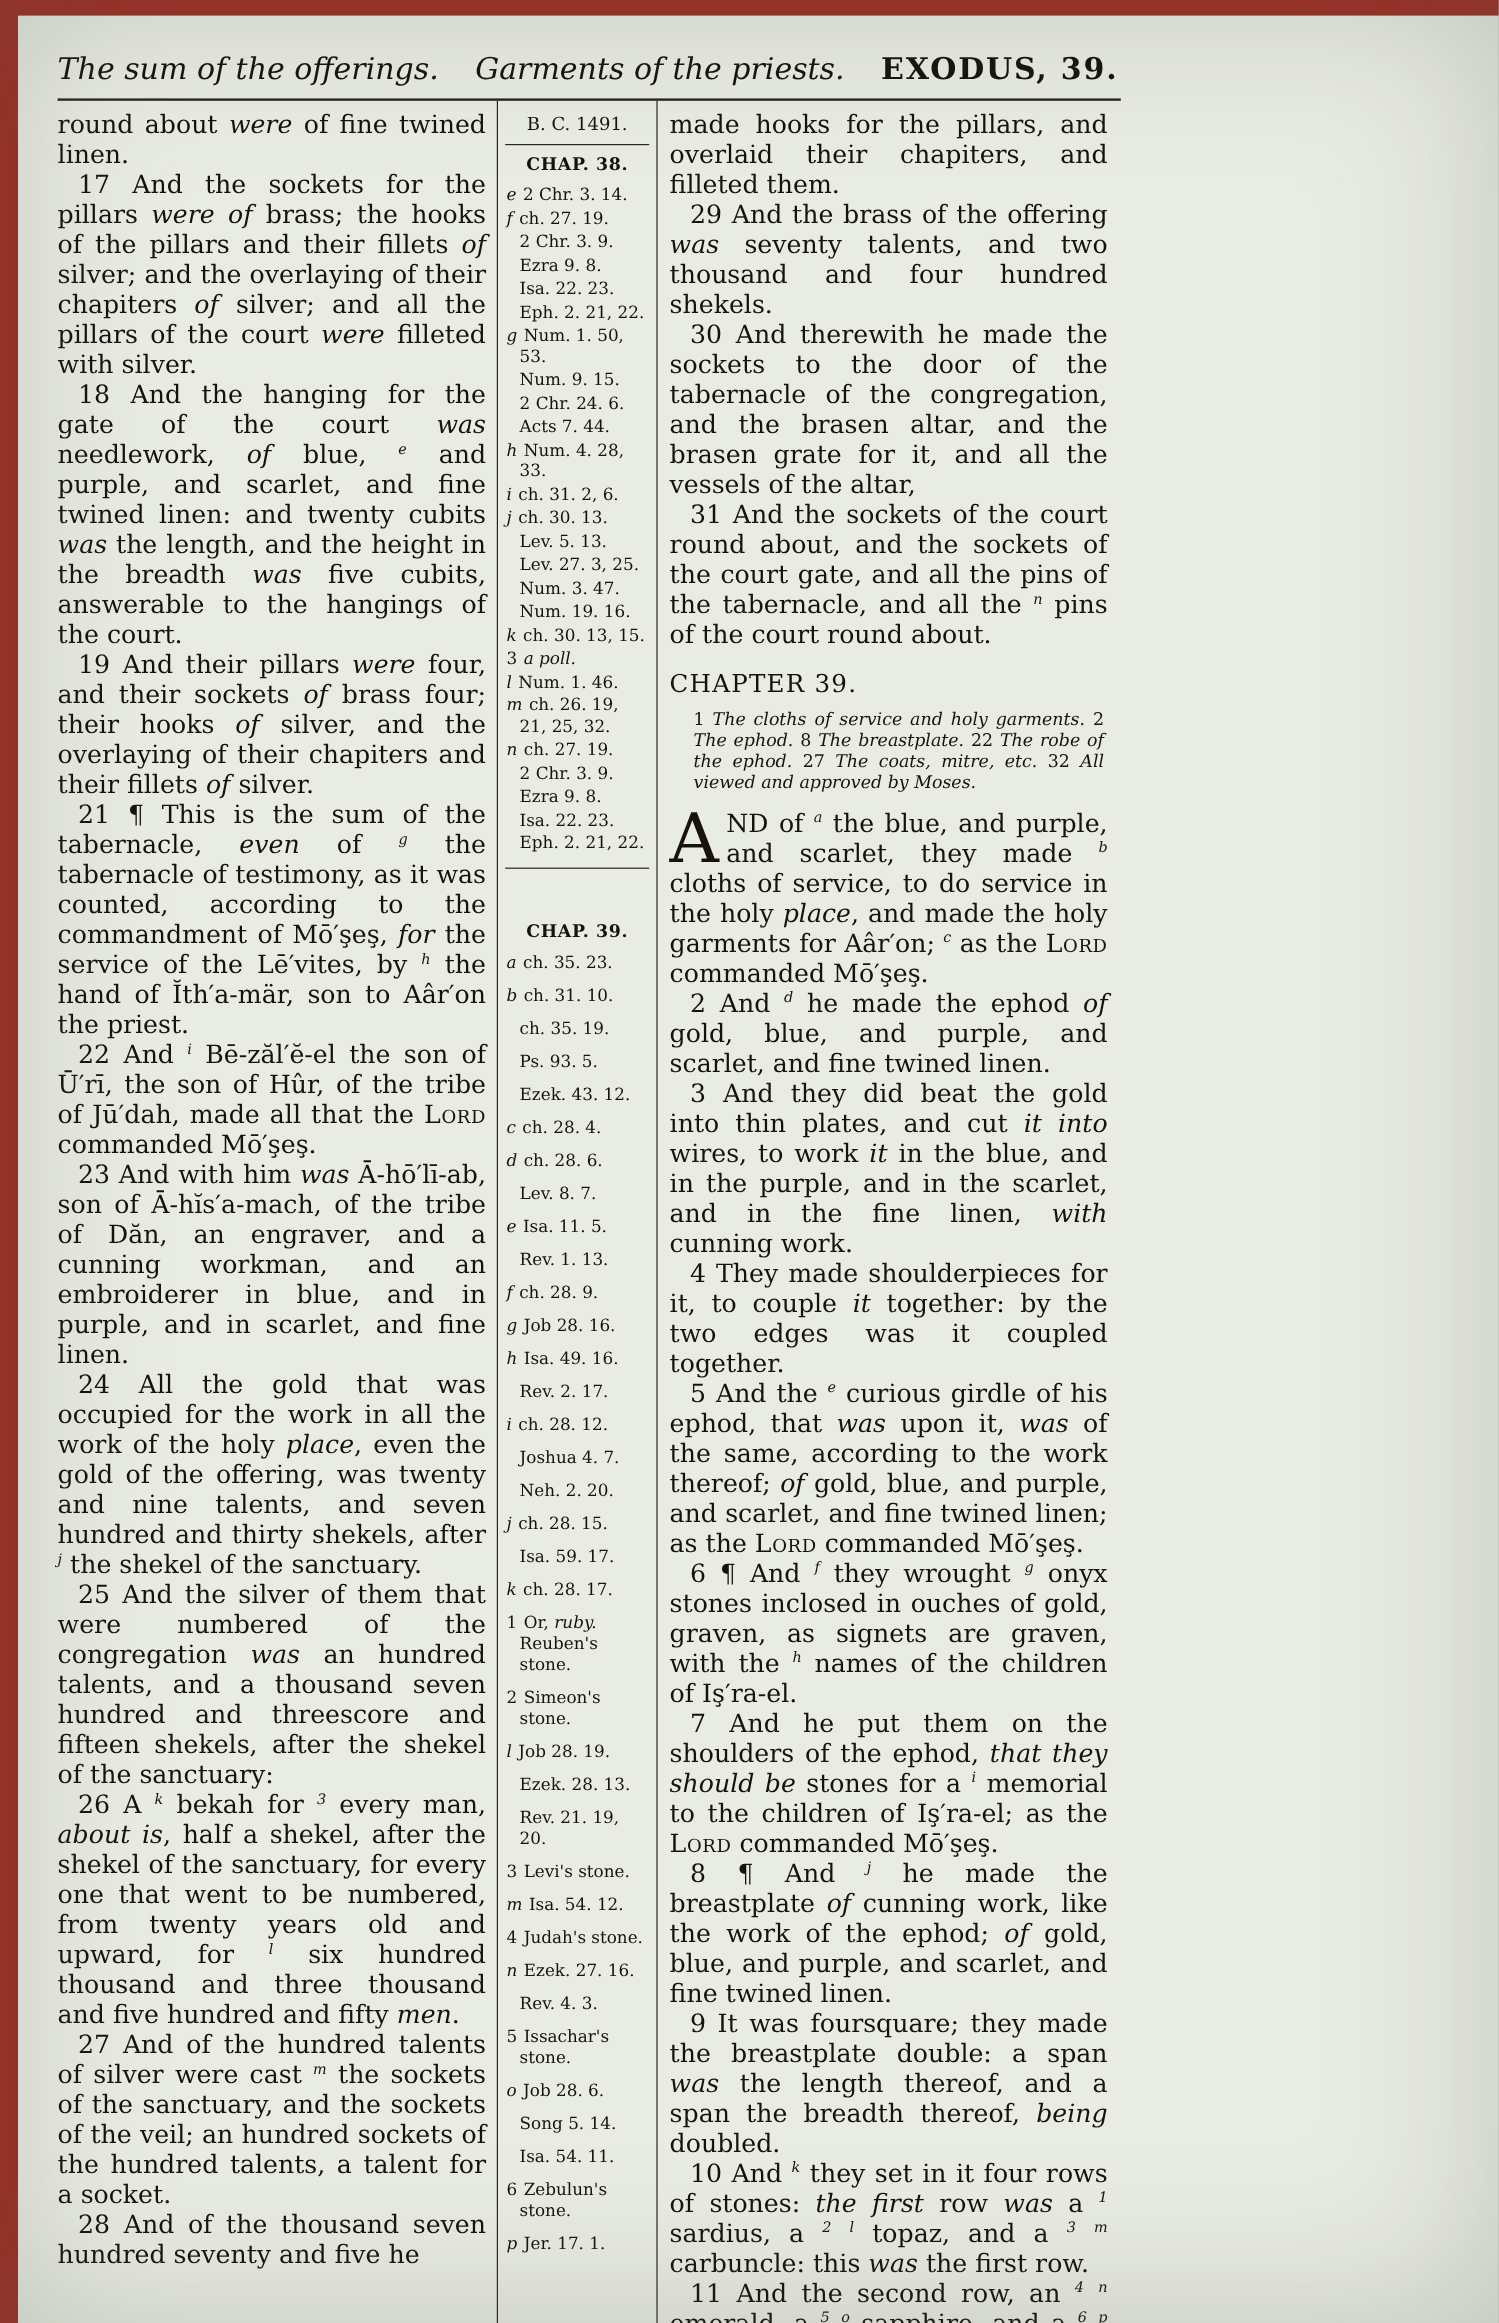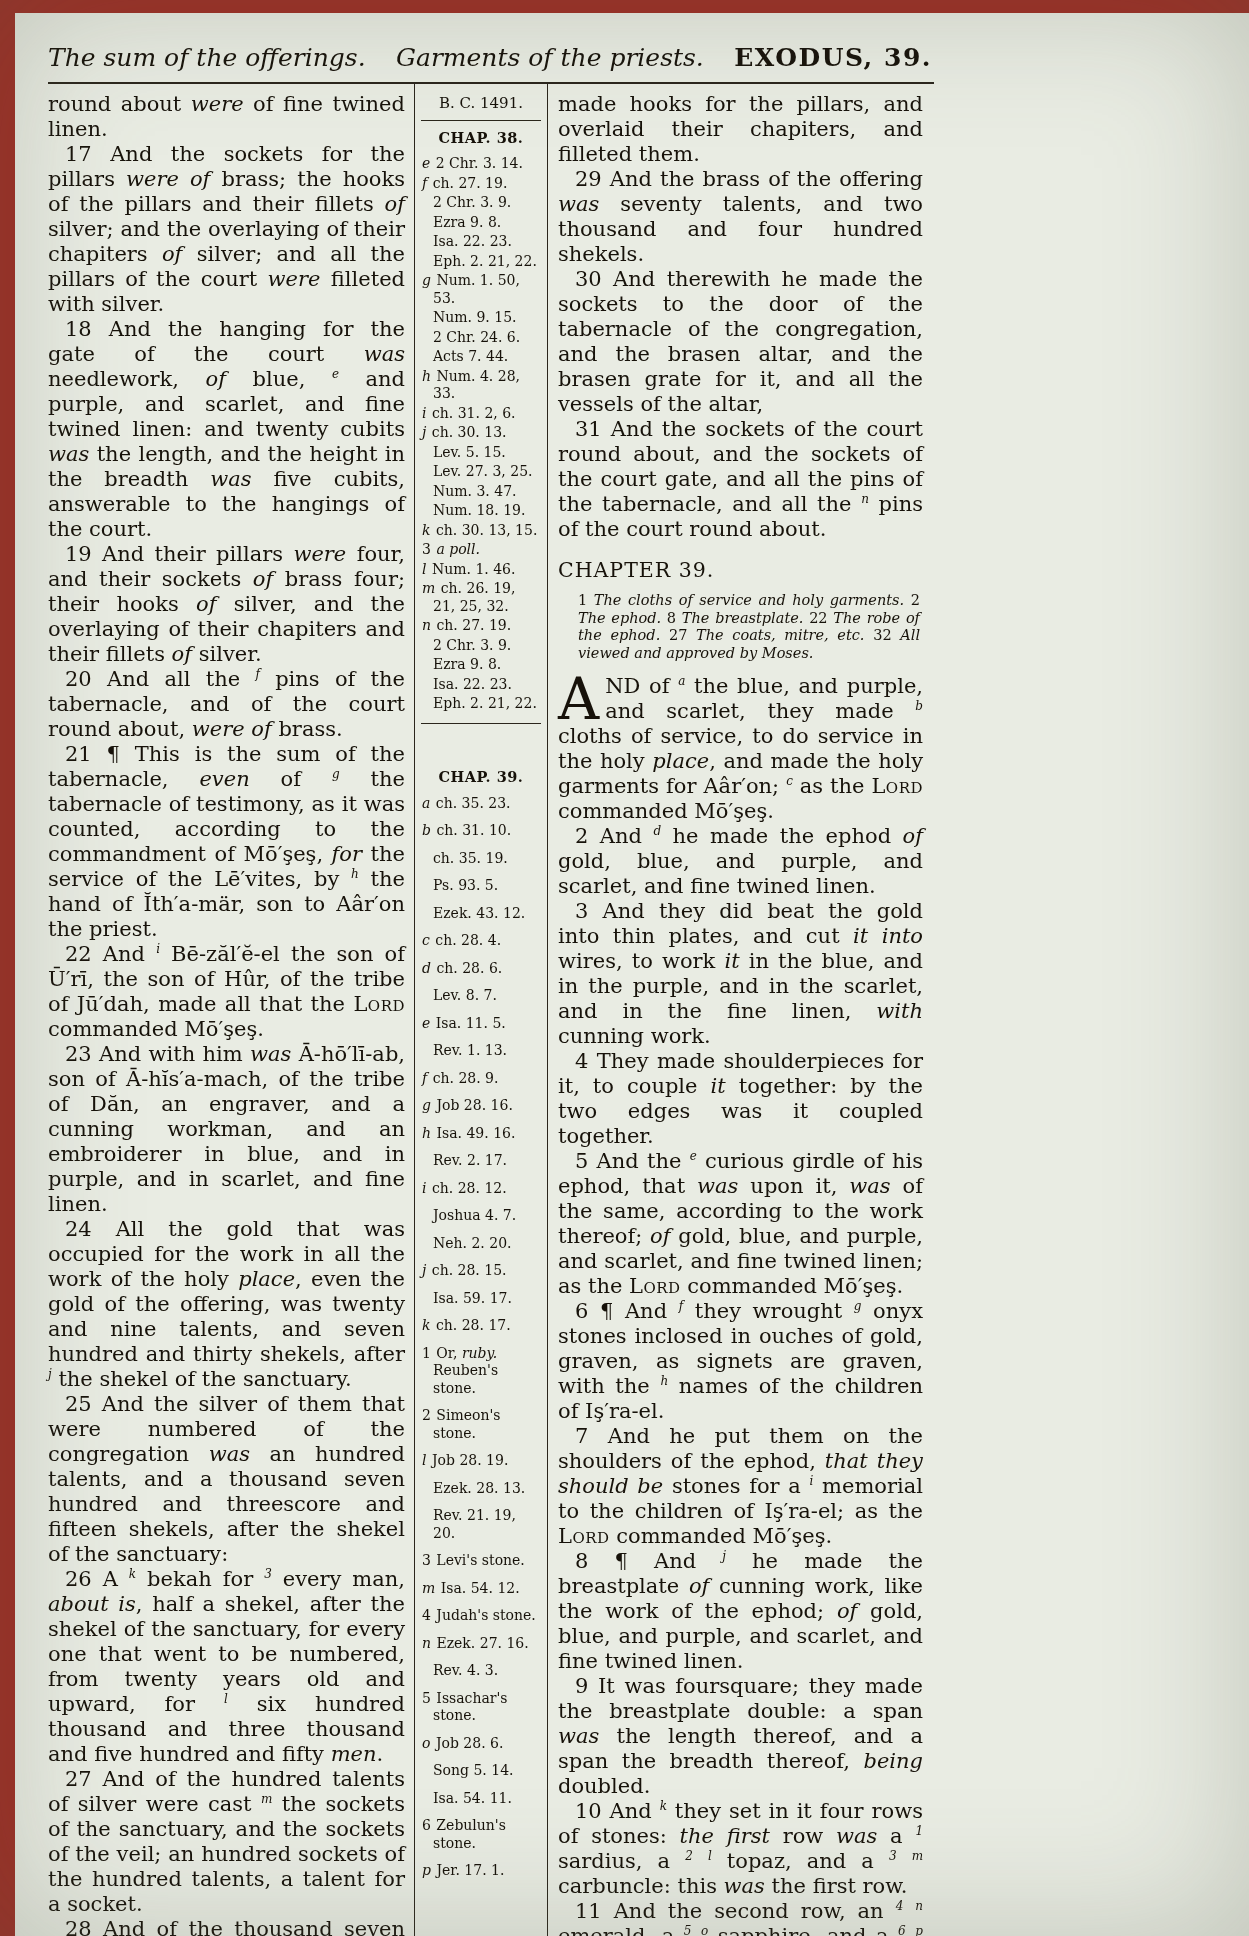--- a/index.html
+++ b/index.html
@@ -63,21 +63,20 @@
     <div class="head-rule"></div>
 
     <div class="columns">
 
       <div class="col col-left">
         <div id="leftParas">
             <p class="verse">round about <i>were</i> of fine twined linen.</p>
             <p class="verse">17 And the sockets for the pillars <i>were of</i> brass; the hooks of the pillars and their fillets <i>of</i> silver; and the overlaying of their chapiters <i>of</i> silver; and all the pillars of the court <i>were</i> filleted with silver.</p>
             <p class="verse">18 And the hanging for the gate of the court <i>was</i> needlework, <i>of</i> blue, <sup class="rf">e</sup> and purple, and scarlet, and fine twined linen: and twenty cubits <i>was</i> the length, and the height in the breadth <i>was</i> five cubits, answerable to the hangings of the court.</p>
             <p class="verse">19 And their pillars <i>were</i> four, and their sockets <i>of</i> brass four; their hooks <i>of</i> silver, and the overlaying of their chapiters and their fillets <i>of</i> silver.</p>
-            <p class="verse">20 And all the <sup class="rf">f</sup> pins of the tabernacle, and of the court round about, <i>were of</i> brass.</p>
             <p class="verse">21 ¶ This is the sum of the tabernacle, <i>even</i> of <sup class="rf">g</sup> the tabernacle of testimony, as it was counted, according to the commandment of Mō′şeş, <i>for</i> the service of the Lē′vites, by <sup class="rf">h</sup> the hand of Ĭth′a-mär, son to Aâr′on the priest.</p>
             <p class="verse">22 And <sup class="rf">i</sup> Bē-zăl′ĕ-el the son of Ū′rī, the son of Hûr, of the tribe of Jū′dah, made all that the <span class="sc">Lord</span> commanded Mō′şeş.</p>
             <p class="verse">23 And with him <i>was</i> Ā-hō′lī-ab, son of Ā-hĭs′a-mach, of the tribe of Dăn, an engraver, and a cunning workman, and an embroiderer in blue, and in purple, and in scarlet, and fine linen.</p>
             <p class="verse">24 All the gold that was occupied for the work in all the work of the holy <i>place</i>, even the gold of the offering, was twenty and nine talents, and seven hundred and thirty shekels, after <sup class="rf">j</sup> the shekel of the sanctuary.</p>
             <p class="verse">25 And the silver of them that were numbered of the congregation <i>was</i> an hundred talents, and a thousand seven hundred and threescore and fifteen shekels, after the shekel of the sanctuary:</p>
             <p class="verse">26 A <sup class="rf">k</sup> bekah for <sup class="rf">3</sup> every man, <i>about is</i>, half a shekel, after the shekel of the sanctuary, for every one that went to be numbered, from twenty years old and upward, for <sup class="rf">l</sup> six hundred thousand and three thousand and five hundred and fifty <i>men</i>.</p>
             <p class="verse">27 And of the hundred talents of silver were cast <sup class="rf">m</sup> the sockets of the sanctuary, and the sockets of the veil; an hundred sockets of the hundred talents, a talent for a socket.</p>
             <p class="verse">28 And of the thousand seven hundred seventy and five  he</p>
           </div>
       </div>
@@ -93,24 +92,24 @@
             <div class="ref-line cont">Ezra 9. 8.</div>
             <div class="ref-line cont">Isa. 22. 23.</div>
             <div class="ref-line cont">Eph. 2. 21, 22.</div>
             <div class="ref-line"><i class="mk">g</i> Num. 1. 50, 53.</div>
             <div class="ref-line cont">Num. 9. 15.</div>
             <div class="ref-line cont">2 Chr. 24. 6.</div>
             <div class="ref-line cont">Acts 7. 44.</div>
             <div class="ref-line"><i class="mk">h</i> Num. 4. 28, 33.</div>
             <div class="ref-line"><i class="mk">i</i> ch. 31. 2, 6.</div>
             <div class="ref-line"><i class="mk">j</i> ch. 30. 13.</div>
-            <div class="ref-line cont">Lev. 5. 15.</div>
+            <div class="ref-line cont">Lev. 5. 13.</div>
             <div class="ref-line cont">Lev. 27. 3, 25.</div>
             <div class="ref-line cont">Num. 3. 47.</div>
-            <div class="ref-line cont">Num. 18. 19.</div>
+            <div class="ref-line cont">Num. 19. 16.</div>
             <div class="ref-line"><i class="mk">k</i> ch. 30. 13, 15.</div>
             <div class="ref-line"><span class="mk">3</span> <i>a poll.</i></div>
             <div class="ref-line"><i class="mk">l</i> Num. 1. 46.</div>
             <div class="ref-line"><i class="mk">m</i> ch. 26. 19, 21, 25, 32.</div>
             <div class="ref-line"><i class="mk">n</i> ch. 27. 19.</div>
             <div class="ref-line cont">2 Chr. 3. 9.</div>
             <div class="ref-line cont">Ezra 9. 8.</div>
             <div class="ref-line cont">Isa. 22. 23.</div>
             <div class="ref-line cont">Eph. 2. 21, 22.</div>
           </div>

